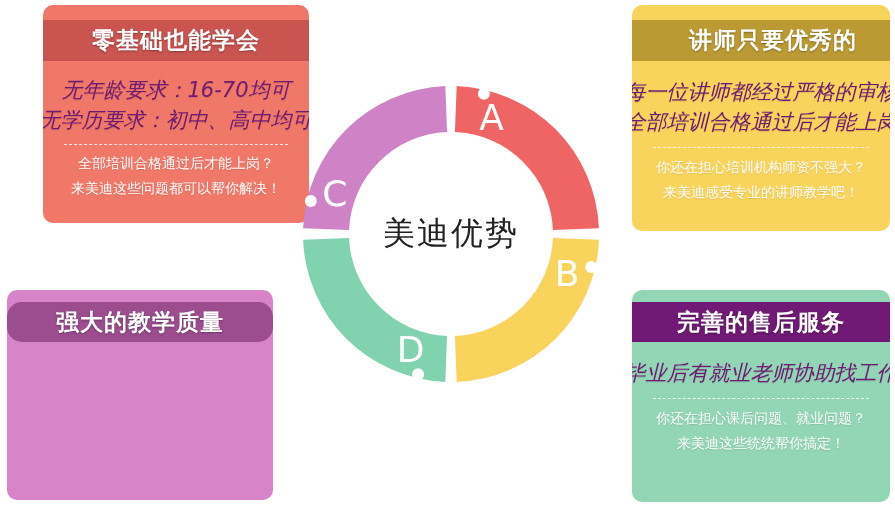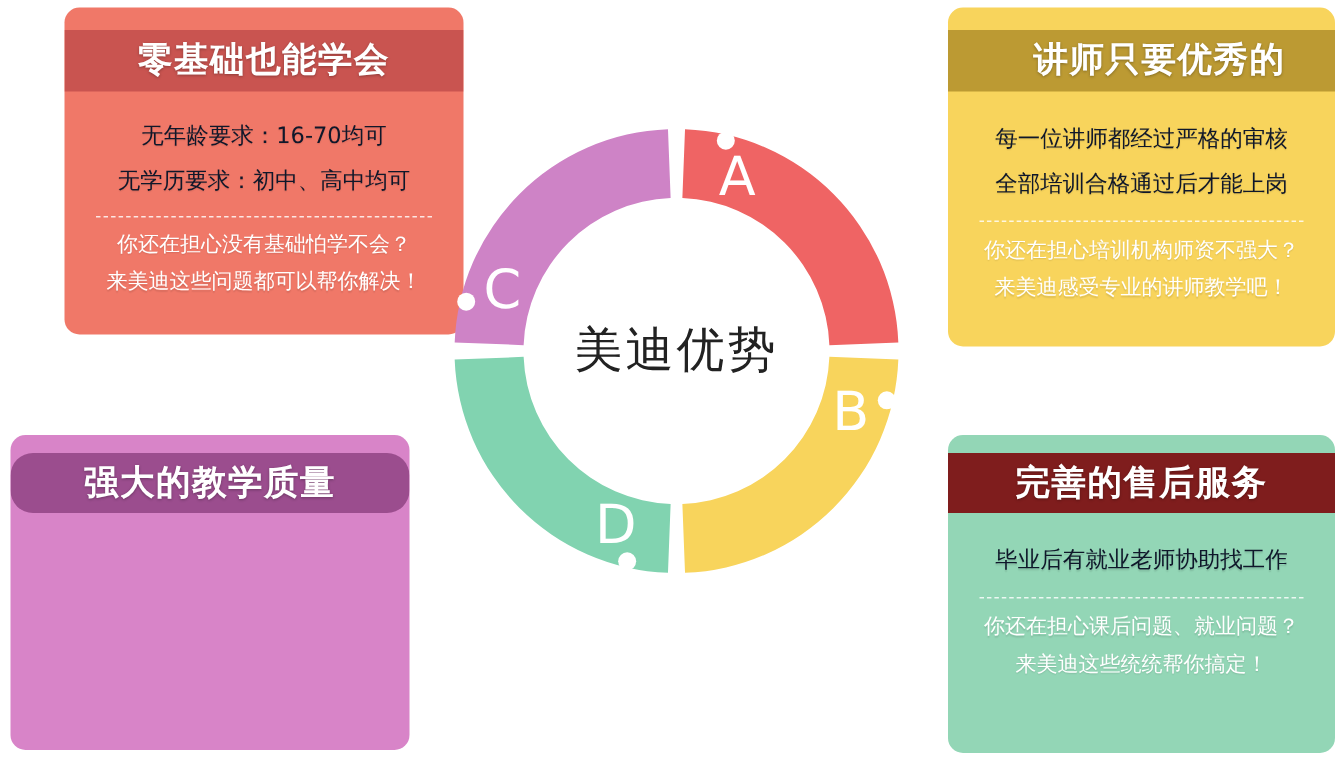--- a/index.html
+++ b/index.html
@@ -41,25 +41,26 @@
   }
   .card-body {
     position: absolute;
     left: 0;
     right: 0;
     display: flex;
     flex-direction: column;
     align-items: center;
   }
   .line-primary {
-    color: #0f172a;
-    font-size: 15px;
+    color: #701a75;
+    font-size: 21px;
     line-height: 30px;
     white-space: nowrap;
     text-shadow: 0 1px 1px rgba(0,0,0,0.12);
+    font-style: italic;
   }
   .divider {
     width: 84%;
     border-top: 1px dashed rgba(255,255,255,0.82);
     height: 0;
   }
   .line-secondary {
     color: #ffffff;
     font-size: 14px;
     line-height: 25px;
@@ -128,21 +129,21 @@
 <body>
 
 <div class="card" id="card-a" style="background: rgb(240, 120, 104); margin-left: 36px;">
   <div class="card-header" style="background: rgb(201, 84, 80);">
     <span class="card-header-title">零基础也能学会</span>
   </div>
   <div class="card-body">
     <div class="line-primary">无年龄要求：16-70均可</div>
     <div class="line-primary">无学历要求：初中、高中均可</div>
     <div class="divider"></div>
-    <div class="line-secondary">你还在担心没有基础怕学不会？</div>
+    <div class="line-secondary">全部培训合格通过后才能上岗？</div>
     <div class="line-secondary">来美迪这些问题都可以帮你解决！</div>
   </div>
 </div>
 
 <div class="card" id="card-b" style="background: rgb(248, 212, 92);">
   <div class="card-header" style="background: rgb(188, 154, 51);">
     <span class="card-header-title">讲师只要优秀的</span>
   </div>
   <div class="card-body">
     <div class="line-primary">每一位讲师都经过严格的审核</div>
@@ -153,21 +154,21 @@
   </div>
 </div>
 
 <div class="card" id="card-c" style="background: rgb(216, 132, 200);">
   <div class="card-header" style="background: rgb(155, 77, 142);">
     <span class="card-header-title">强大的教学质量</span>
   </div>
 </div>
 
 <div class="card" id="card-d" style="background: rgb(147, 214, 182);">
-  <div class="card-header" style="background: #7f1d1d; text-align: center;">
+  <div class="card-header" style="background: #701a75; text-align: center;">
     <span class="card-header-title">完善的售后服务</span>
   </div>
   <div class="card-body">
     <div class="line-primary">毕业后有就业老师协助找工作</div>
     <div class="divider"></div>
     <div class="line-secondary">你还在担心课后问题、就业问题？</div>
     <div class="line-secondary">来美迪这些统统帮你搞定！</div>
   </div>
 </div>
 

